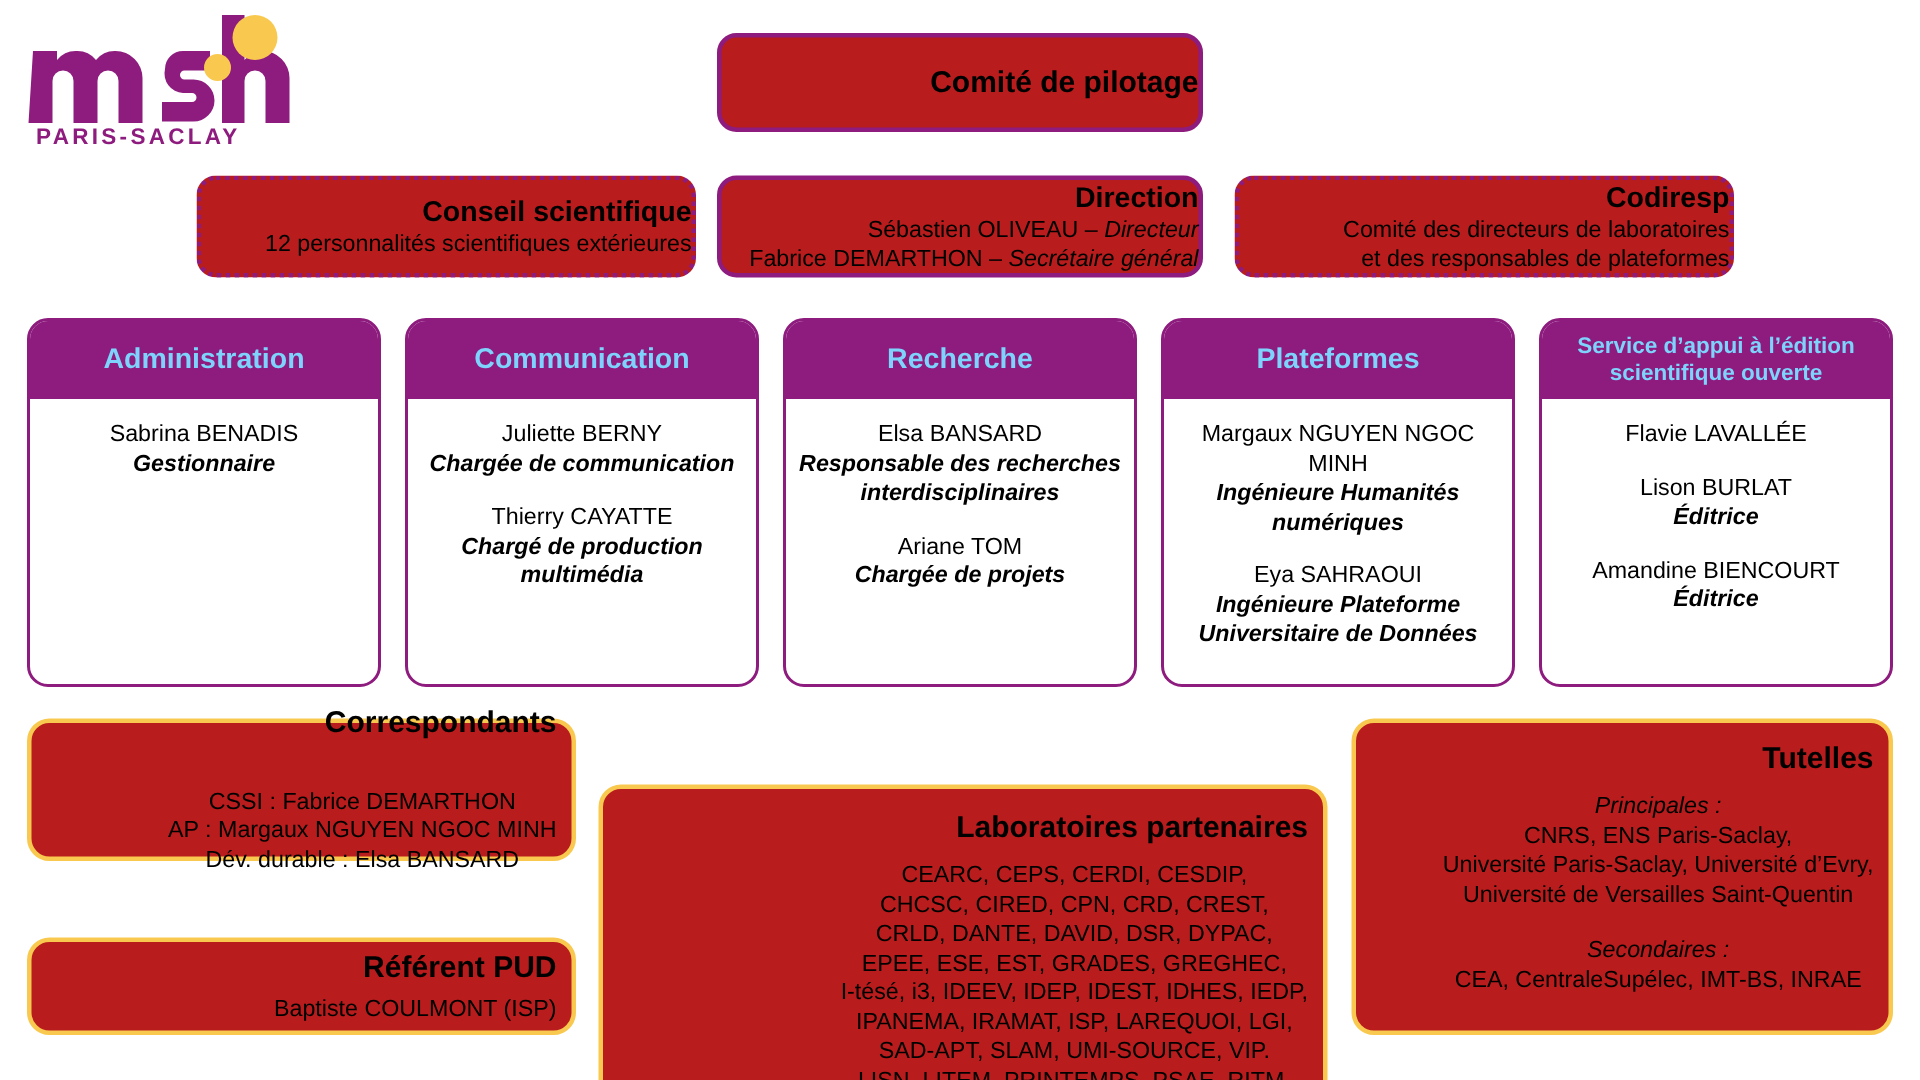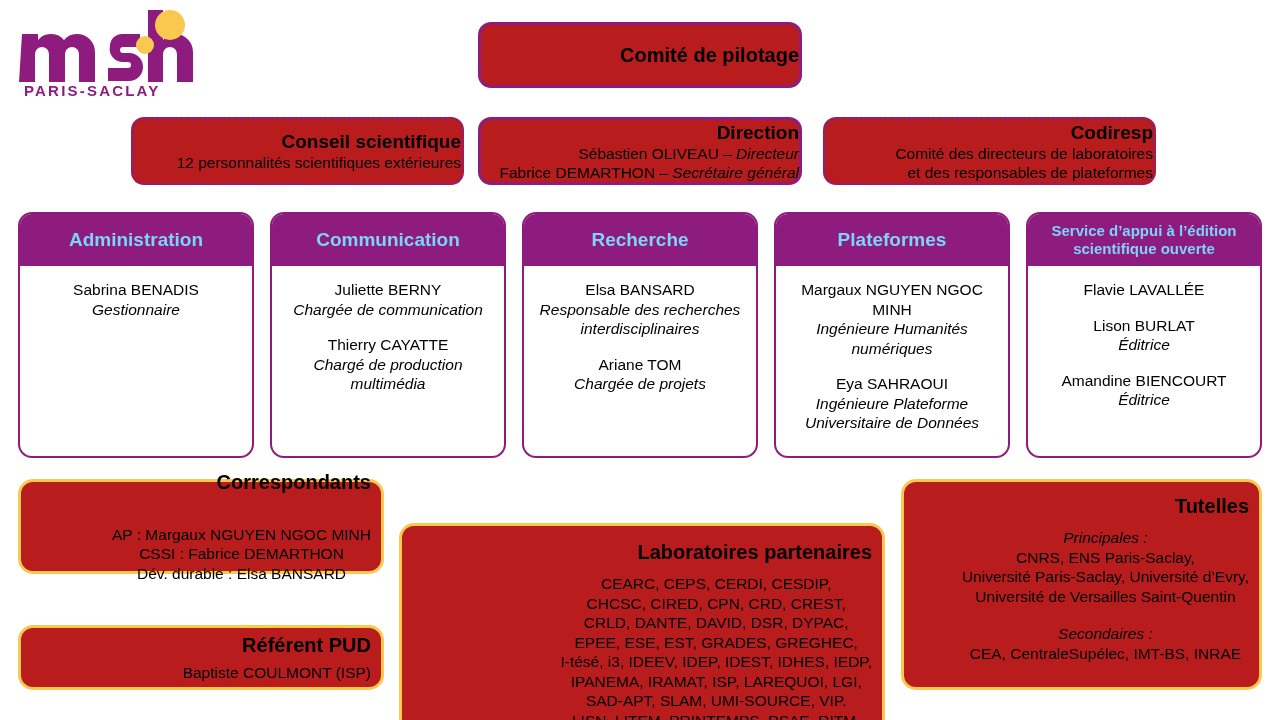--- a/index.html
+++ b/index.html
@@ -107,21 +107,21 @@
     flex: 1;
     padding: 14px 8px 6px 8px;
     text-align: center;
     font-size: 15.5px;
     line-height: 19.5px;
     box-sizing: border-box;
   }
   .person { margin-bottom: 16px; }
   .person:last-child { margin-bottom: 0; }
   .person .name { display: block; }
-  .person .role { display: block; font-style: italic; }
+  .person .role { display: block; font-style: italic; font-weight: bold; }
 
   #dept-administration { left: 18px;   top: 212px; width: 236px; height: 246px; }
   #dept-communication  { left: 270px;  top: 212px; width: 236px; height: 246px; }
   #dept-recherche      { left: 522px;  top: 212px; width: 236px; height: 246px; }
   #dept-plateformes    { left: 774px;  top: 212px; width: 236px; height: 246px; }
   #dept-edition        { left: 1026px; top: 212px; width: 236px; height: 246px; }
 
   
   #correspondants {
     left: 18px; top: 479px; width: 366px; height: 95px;
@@ -275,22 +275,22 @@
     <div class="person">
       <span class="name">Amandine BIENCOURT</span>
       <span class="role">Éditrice</span>
     </div>
   </div>
 </div>
 
 <div class="box box-yellow" id="correspondants">
   <div class="yellow-title">Correspondants</div>
   <div class="yellow-body">
+    <span class="c-line">CSSI : Fabrice DEMARTHON</span>
     <span class="c-line">AP : Margaux NGUYEN NGOC MINH</span>
-    <span class="c-line">CSSI : Fabrice DEMARTHON</span>
     <span class="c-line">Dév. durable : Elsa BANSARD</span>
   </div>
 </div>
 
 <div class="box box-yellow" id="referent-pud">
   <div class="yellow-title">Référent PUD</div>
   <div class="yellow-body">Baptiste COULMONT (ISP)</div>
 </div>
 
 <div class="box box-yellow" id="laboratoires">

